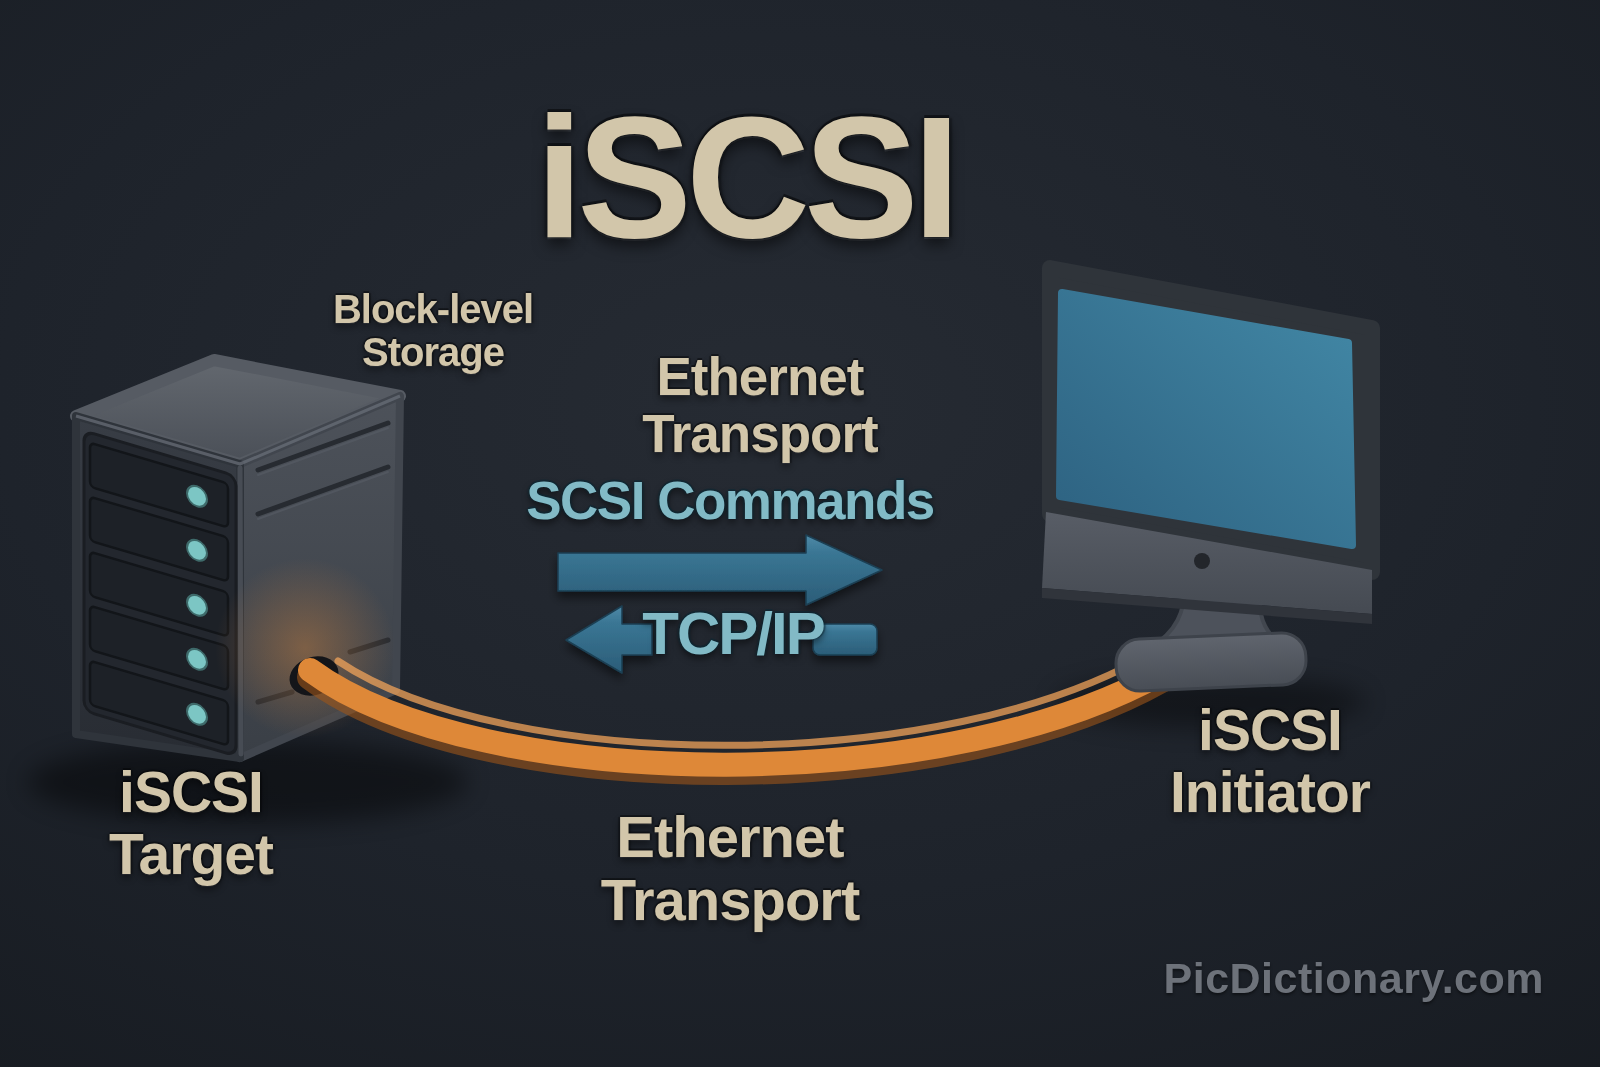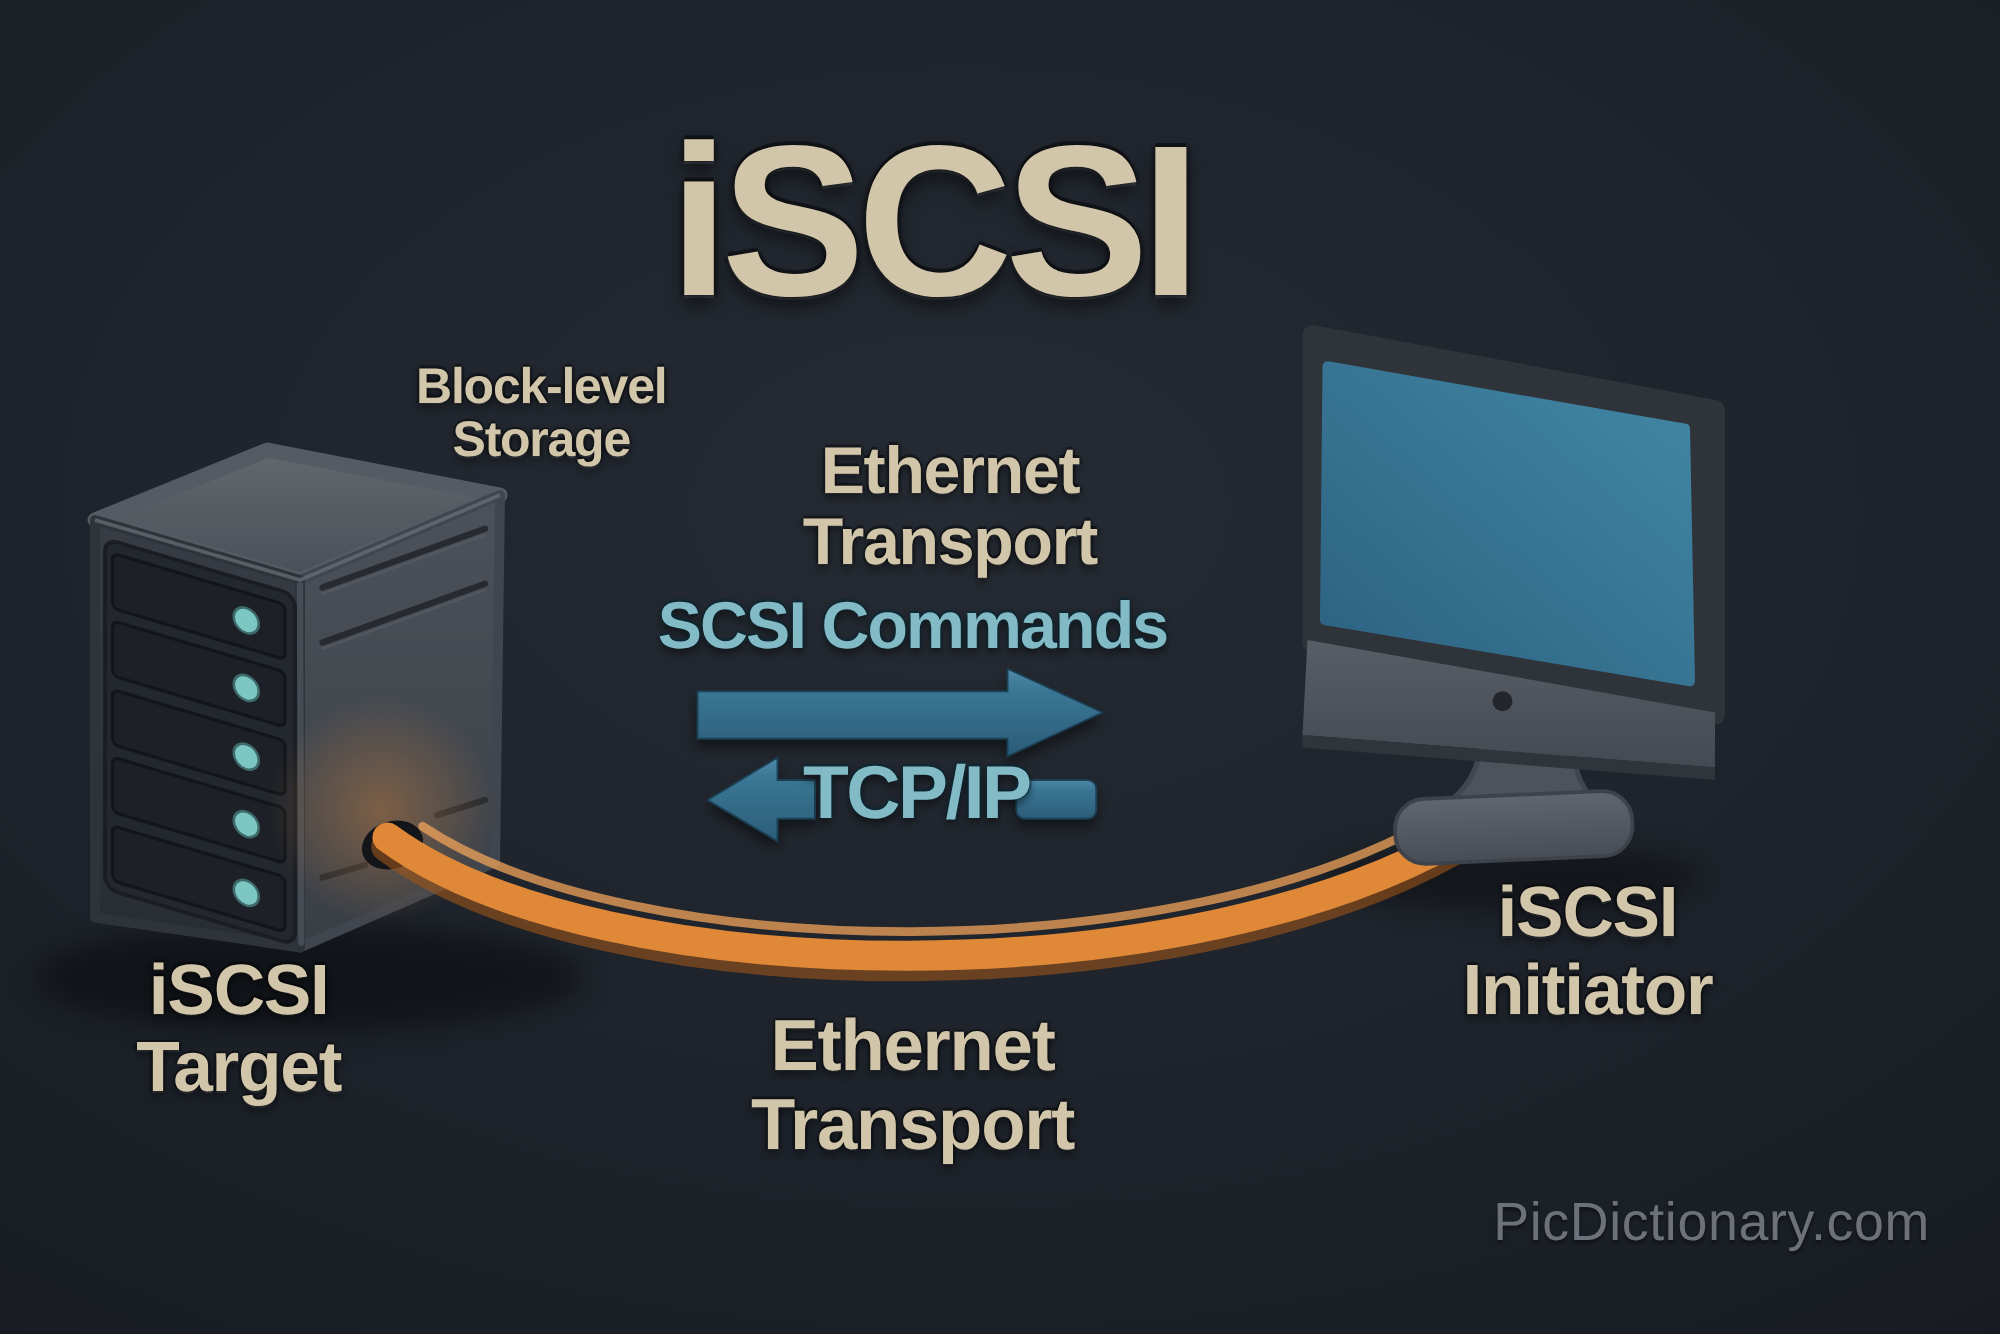--- a/index.html
+++ b/index.html
@@ -16,21 +16,21 @@
     text-shadow:0 -2px 0 rgba(0,0,0,.40), 2px 0 1px rgba(0,0,0,.30), -2px 0 1px rgba(0,0,0,.30),
                 0 4px 7px rgba(0,0,0,.45), 0 1px 0 rgba(255,255,255,.10);
   }
   .title{font-size:172px;letter-spacing:-6px;
     text-shadow:0 -3px 0 rgba(0,0,0,.45), 3px 0 2px rgba(0,0,0,.3), -3px 0 2px rgba(0,0,0,.3),
                 0 8px 14px rgba(0,0,0,.5), 0 2px 0 rgba(255,255,255,.12);}
   .teal{color:var(--teal_text,#82bac6);
     text-shadow:0 -2px 0 rgba(10,40,52,.55), 2px 0 1px rgba(10,40,52,.45), -2px 0 1px rgba(10,40,52,.45),
                 0 4px 7px rgba(0,0,0,.5);}
   .watermark{
-    position:absolute;transform:none;text-align:right;font-weight:400;
+    position:absolute;transform:none;text-align:right;font-weight:700;
     color:var(--watermark,#6d727a);letter-spacing:.5px;
     text-shadow:0 2px 3px rgba(0,0,0,.45);white-space:nowrap;
   }
 </style>
 </head>
 <body>
 
 <div class="stage">
 
   <svg class="scene" viewBox="0 0 1600 1067" aria-hidden="true">

